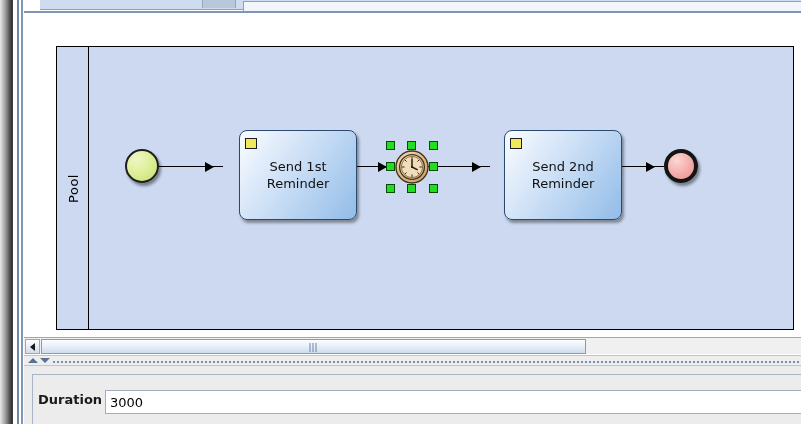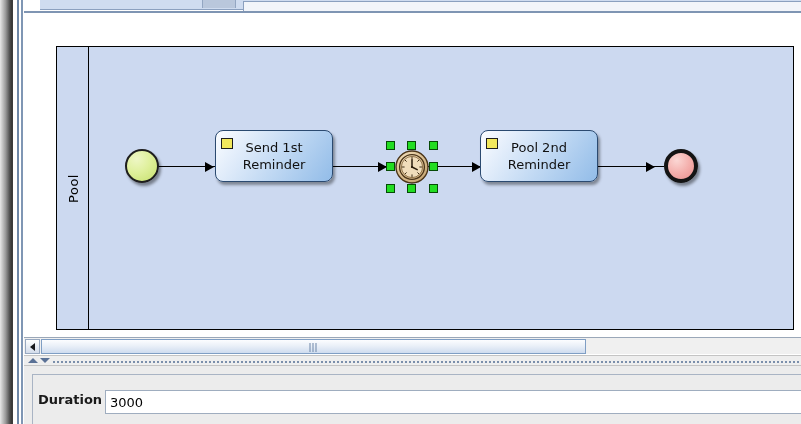--- a/index.html
+++ b/index.html
@@ -145,29 +145,30 @@
   .end-event {
     width: 34px; height: 34px;
     border-radius: 50%;
     border: 4px solid #141414;
     background: radial-gradient(circle at 34% 28%, #fbd7d4 0%, #f4b0ad 50%, #e98f8d 100%);
     box-sizing: border-box;
     box-shadow: 2px 3px 3px rgba(0,0,0,0.42);
   }
 
   .task {
-    width: 118px; height: 52px;
+    width: 118px; height: 90px;
     border: 1px solid #2b4a70;
     border-radius: 8px;
     background: linear-gradient(125deg, #fbfdff 0%, #e4eefb 22%, #bcd6f2 60%, #92bce8 100%);
     box-sizing: border-box;
     box-shadow: 2px 3px 3px rgba(0,0,0,0.38);
     display: flex;
     align-items: center;
     justify-content: center;
+    margin-left: 24px;
   }
   .task-label {
     text-align: center;
     font-family: "DejaVu Sans", sans-serif;
     font-size: 13px;
     line-height: 17px;
     color: #111111;
     white-space: pre-line;
   }
   .task-marker {
@@ -419,21 +420,21 @@
         <div class="handle" style="left:43px; top:0px;"></div>
         <div class="handle" style="left:0px;  top:21px;"></div>
         <div class="handle" style="left:43px; top:21px;"></div>
         <div class="handle" style="left:0px;  top:43px;"></div>
         <div class="handle" style="left:21px; top:43px;"></div>
         <div class="handle" style="left:43px; top:43px;"></div>
       </div>
 
       <div class="shape task" style="left:456px; top:117px;">
         <div class="task-marker"></div>
-        <div class="task-label">Pool 2nd
+        <div class="task-label">Send 2nd
 Reminder</div>
       </div>
 
       <div class="shape end-event" style="left:640px; top:136px;"></div>
 
     </div>
   </div>
 
   <div class="hscroll">
     <div class="hscroll-btn-left">

